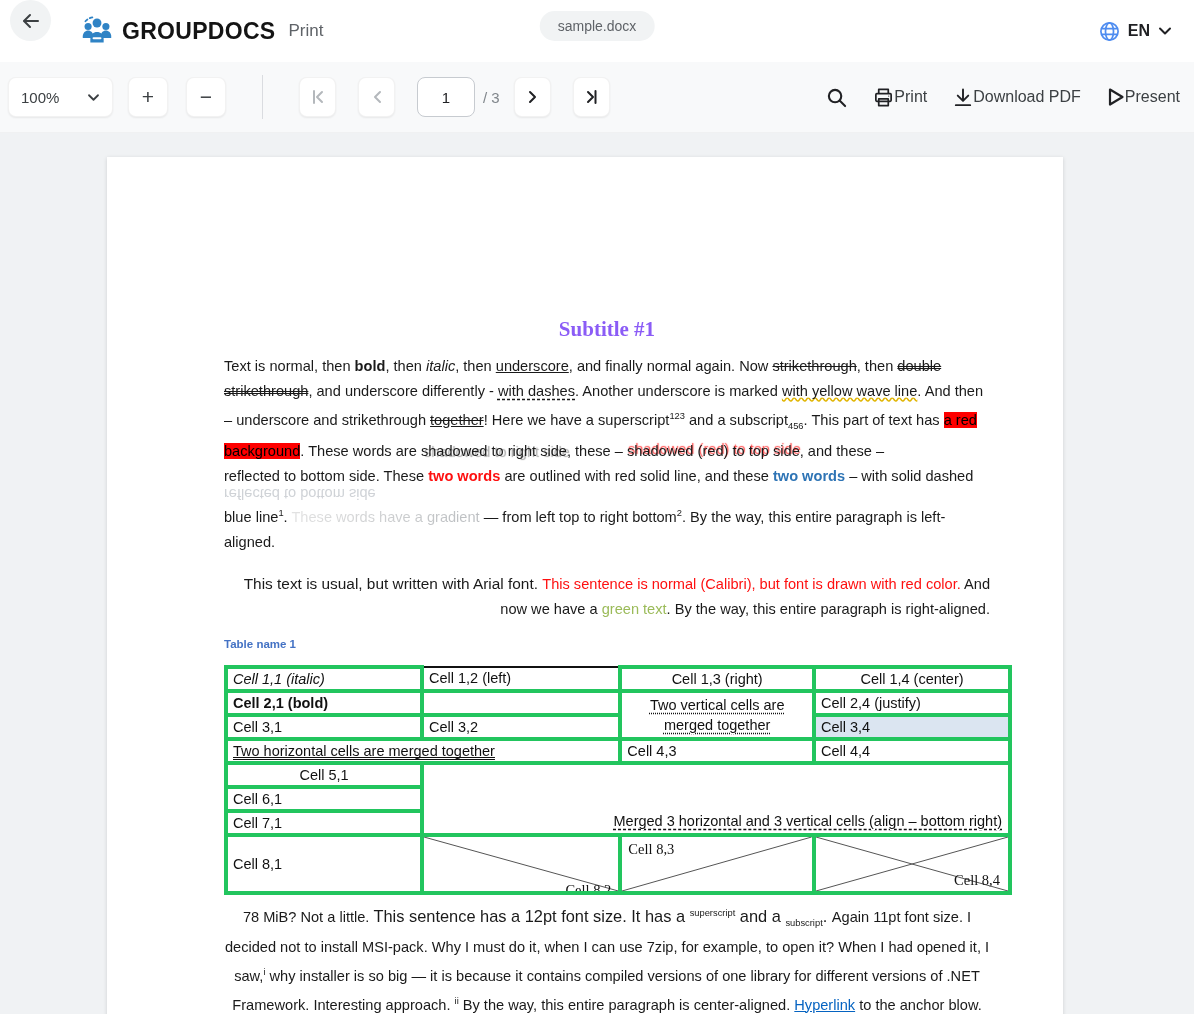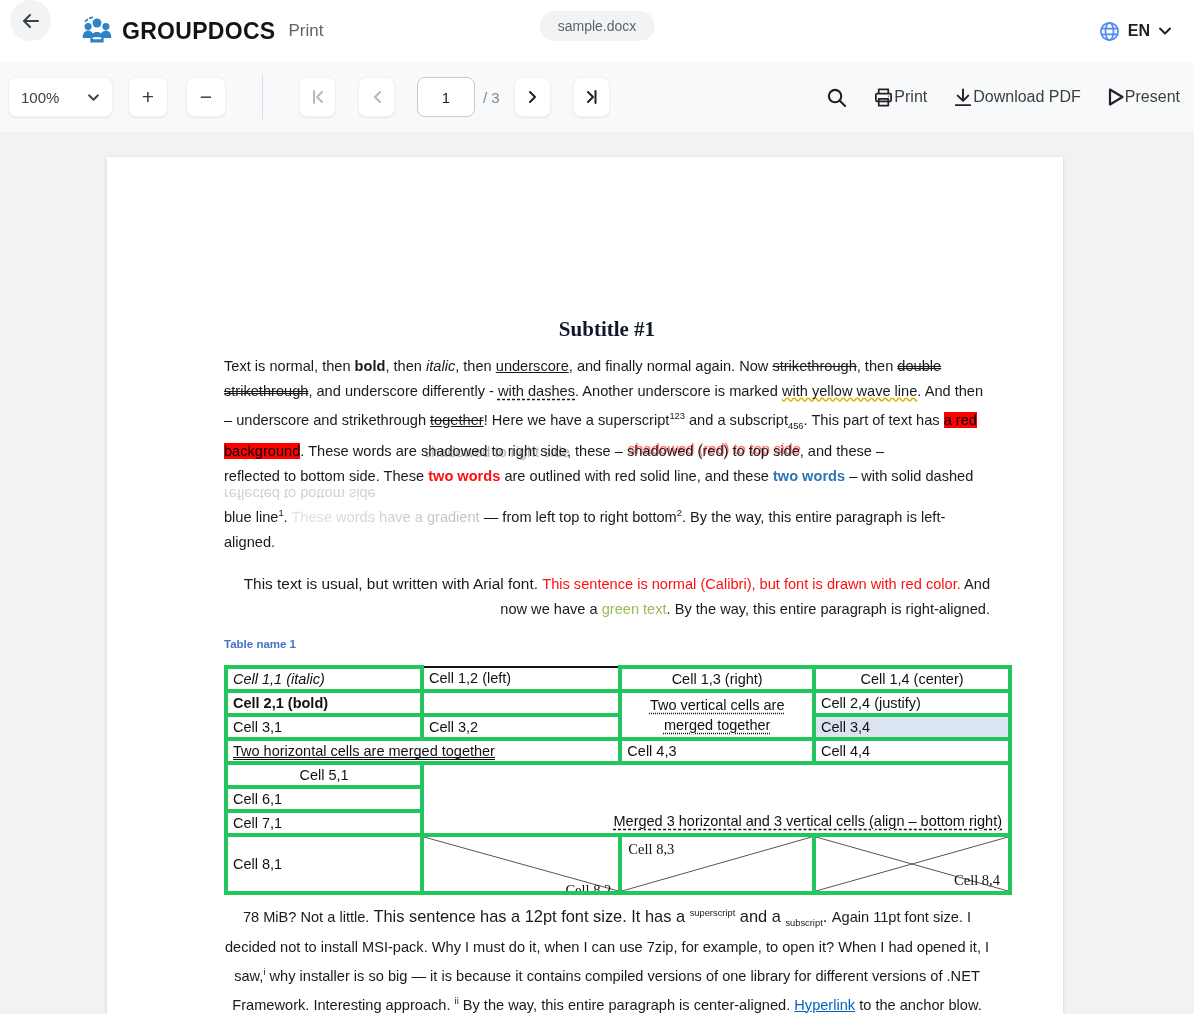--- a/index.html
+++ b/index.html
@@ -29,21 +29,21 @@
   .page-box { width:58px; height:40px; border:1.5px solid #c7cbd0; border-radius:8px; background:#fff; text-align:center; font-size:15px; color:#202124; margin-right:8px; font-family:"Liberation Sans",sans-serif; }
   .page-total { color:#80868b; font-size:15px; margin-right:14px; }
   .tb-right { margin-left:auto; display:flex; align-items:center; gap:26px; }
   .tb-action { display:flex; align-items:center; background:none; border:none; font-size:16px; color:#3c4043; cursor:pointer; }
 
   
   .content { height:881px; background:#f0f2f4; position:relative; overflow:hidden; }
   .page { position:absolute; left:107px; top:24px; width:956px; height:1200px; background:#ffffff; box-shadow:0 1px 4px rgba(0,0,0,.14); padding:124px 73px 40px 117px; }
 
   .doc-title { font-family:"Liberation Serif",serif; font-size:27px; font-weight:700; color:#2e5b97; text-align:center; }
-  .doc-subtitle { font-family:"Liberation Serif",serif; font-size:21px; font-weight:700; color:#0f172a; text-align:center; margin-top:36px; }
+  .doc-subtitle { font-family:"Liberation Serif",serif; font-size:21px; font-weight:700; color:#8b5cf6; text-align:center; margin-top:36px; }
 
   .para { font-size:14.6px; line-height:25px; color:#1a1a1a; }
   .p1 { margin-top:12px; text-align:left; }
   .p2 { margin-top:16px; text-align:right; }
   .p3 { margin-top:6px; text-align:center; line-height:24.8px; }
 
   
   .run-bold { font-weight:700; }
   .run-italic { font-style:italic; }
   .run-underline { text-decoration:underline; }

